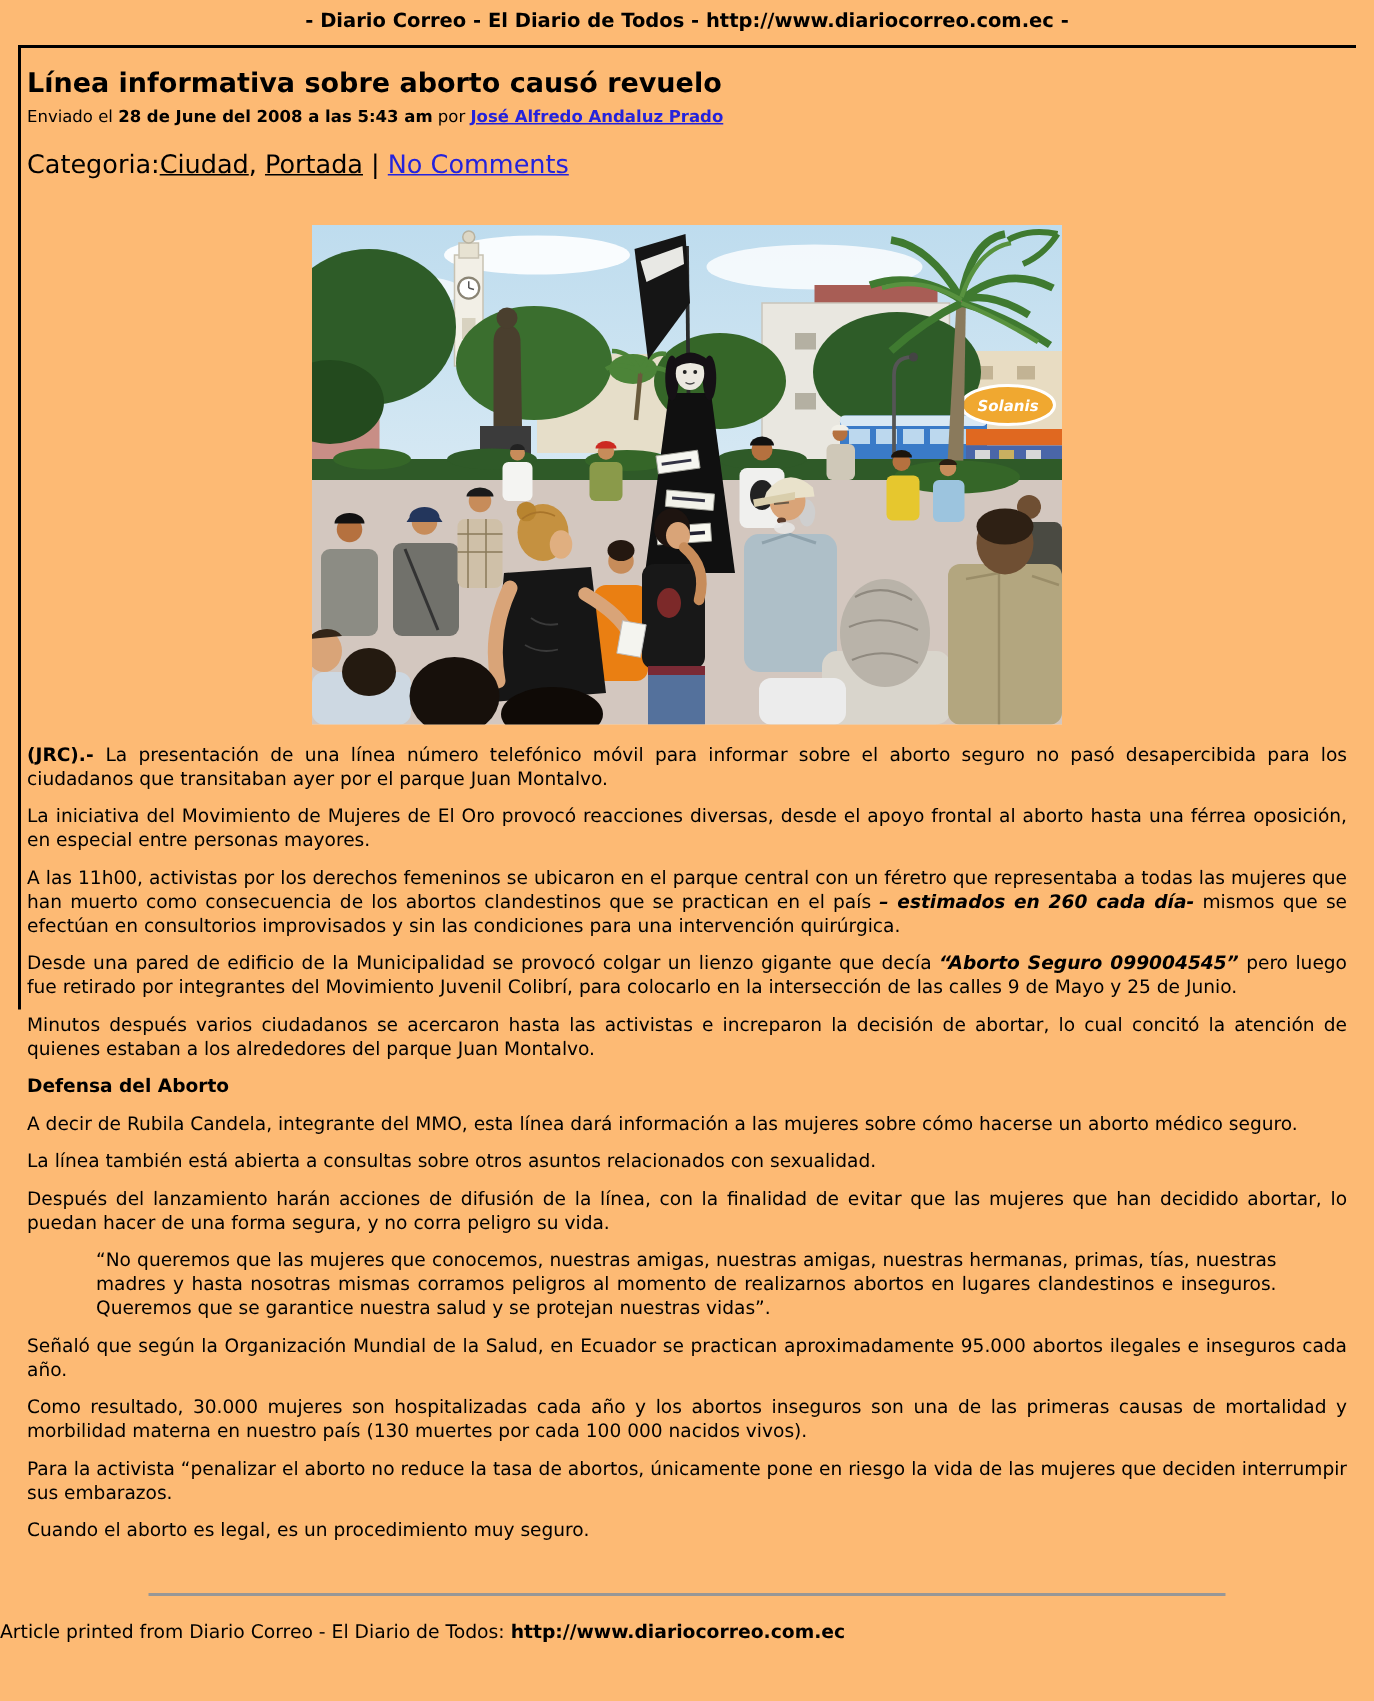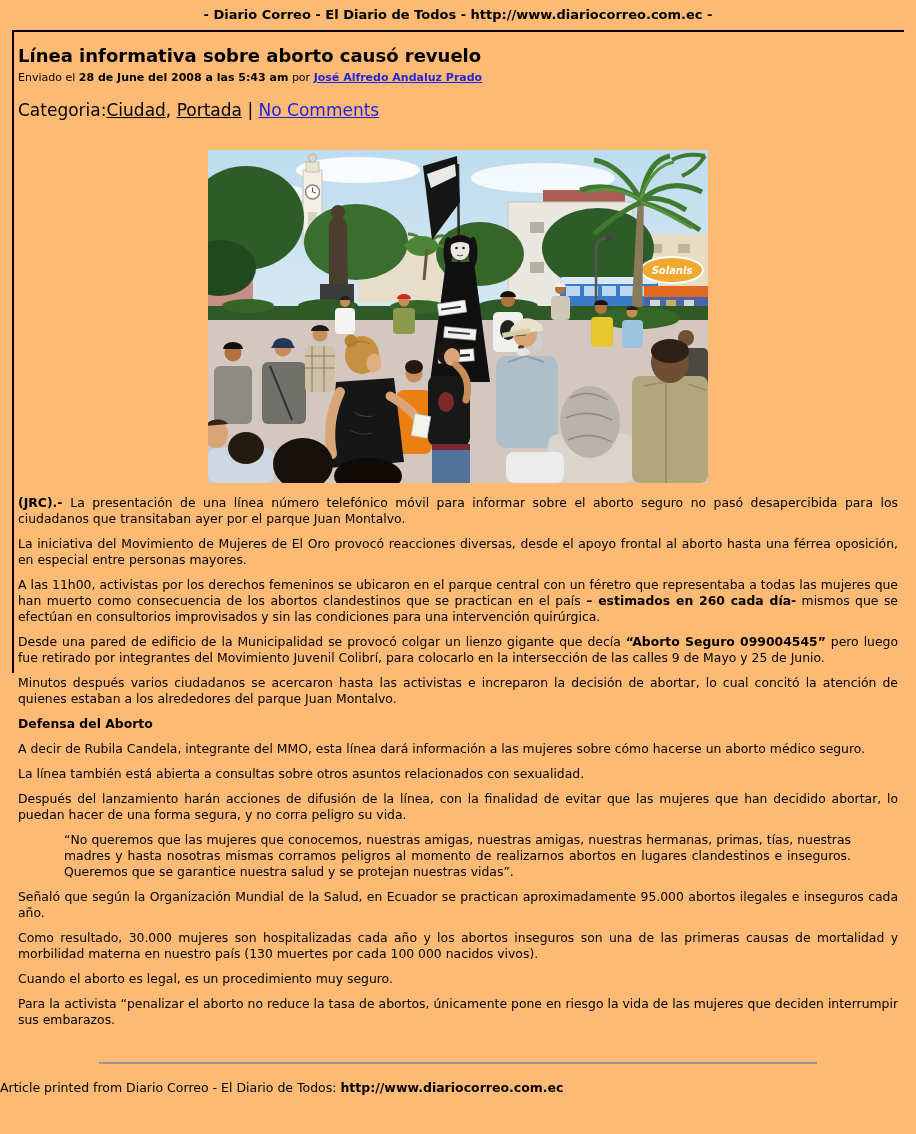--- a/index.html
+++ b/index.html
@@ -41,21 +41,21 @@
   .photo-wrap { width: 500px; margin: 30px auto 12px auto; }
   .photo-wrap svg { display: block; }
 
   .article-body p, .article-body blockquote {
     font-size: 12.4px; line-height: 16px; text-align: justify;
     margin: 0 0 9px 1px;
   }
   .article-body blockquote { margin: 0 47px 9px 47px; }
   .article-body p.subheading { font-weight: bold; text-align: left; }
   .seg-bold { font-weight: bold; }
-  .seg-bolditalic { font-weight: bold; }
+  .seg-bolditalic { font-weight: bold; font-style: italic; }
 
   .end-rule {
     width: 718px; height: 0;
     border: none; border-top: 2px solid #979797;
     margin: 23px auto 0 auto;
   }
   .footer-line { font-size: 12.5px; padding-left: 0; }
   .footer-line.first { margin: 16px 0 20px 0; }
   .footer-line b { font-weight: bold; }
 </style>
@@ -339,22 +339,22 @@
         <p><span>A las 11h00, activistas por los derechos femeninos se ubicaron en el parque central con un féretro que representaba a todas las mujeres que han muerto como consecuencia de los abortos clandestinos que se practican en el país </span><span class="seg-bolditalic">– estimados en 260 cada día-</span><span> mismos que se efectúan en consultorios improvisados y sin las condiciones para una intervención quirúrgica.</span></p>
         <p><span>Desde una pared de edificio de la Municipalidad se provocó colgar un lienzo gigante que decía </span><span class="seg-bolditalic">“Aborto Seguro 099004545”</span><span> pero luego fue retirado por integrantes del Movimiento Juvenil Colibrí, para colocarlo en la intersección de las calles 9 de Mayo y 25 de Junio.</span></p>
         <p><span>Minutos después varios ciudadanos se acercaron hasta las activistas e increparon la decisión de abortar, lo cual concitó la atención de quienes estaban a los alrededores del parque Juan Montalvo.</span></p>
         <p class="subheading"><span class="seg-bold">Defensa del Aborto</span></p>
         <p><span>A decir de Rubila Candela, integrante del MMO, esta línea dará información a las mujeres sobre cómo hacerse un aborto médico seguro.</span></p>
         <p><span>La línea también está abierta a consultas sobre otros asuntos relacionados con sexualidad.</span></p>
         <p><span>Después del lanzamiento harán acciones de difusión de la línea, con la finalidad de evitar que las mujeres que han decidido abortar, lo puedan hacer de una forma segura, y no corra peligro su vida.</span></p>
         <blockquote><span>“No queremos que las mujeres que conocemos, nuestras amigas, nuestras amigas, nuestras hermanas, primas, tías, nuestras madres y hasta nosotras mismas corramos peligros al momento de realizarnos abortos en lugares clandestinos e inseguros. Queremos que se garantice nuestra salud y se protejan nuestras vidas”.</span></blockquote>
         <p><span>Señaló que según la Organización Mundial de la Salud, en Ecuador se practican aproximadamente 95.000 abortos ilegales e inseguros cada año.</span></p>
         <p><span>Como resultado, 30.000 mujeres son hospitalizadas cada año y los abortos inseguros son una de las primeras causas de mortalidad y morbilidad materna en nuestro país (130 muertes por cada 100 000 nacidos vivos).</span></p>
+        <p><span>Para la activista “penalizar el aborto no reduce la tasa de abortos, únicamente pone en riesgo la vida de las mujeres que deciden interrumpir sus embarazos.</span></p>
         <p><span>Cuando el aborto es legal, es un procedimiento muy seguro.</span></p>
-        <p><span>Para la activista “penalizar el aborto no reduce la tasa de abortos, únicamente pone en riesgo la vida de las mujeres que deciden interrumpir sus embarazos.</span></p>
       </div>
   </div>
 
   <div class="end-rule"></div>
 
   <div class="footer-line first"><span>Article printed from Diario Correo - El Diario de Todos:</span> <b>http://www.diariocorreo.com.ec</b></div>
 
 </div>
 
 </body></html>

